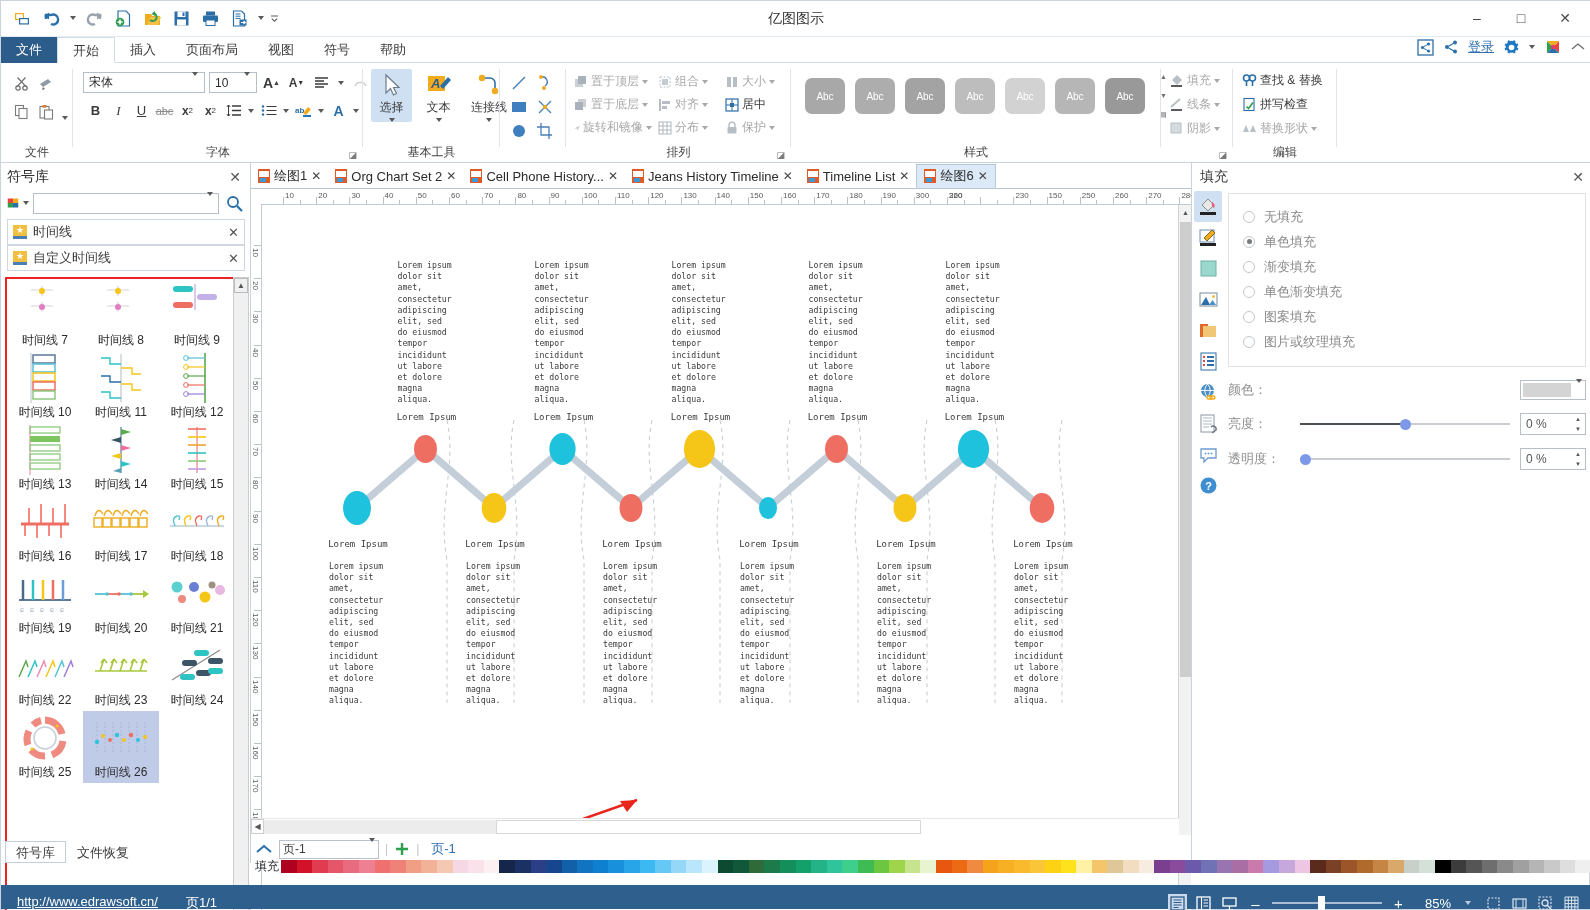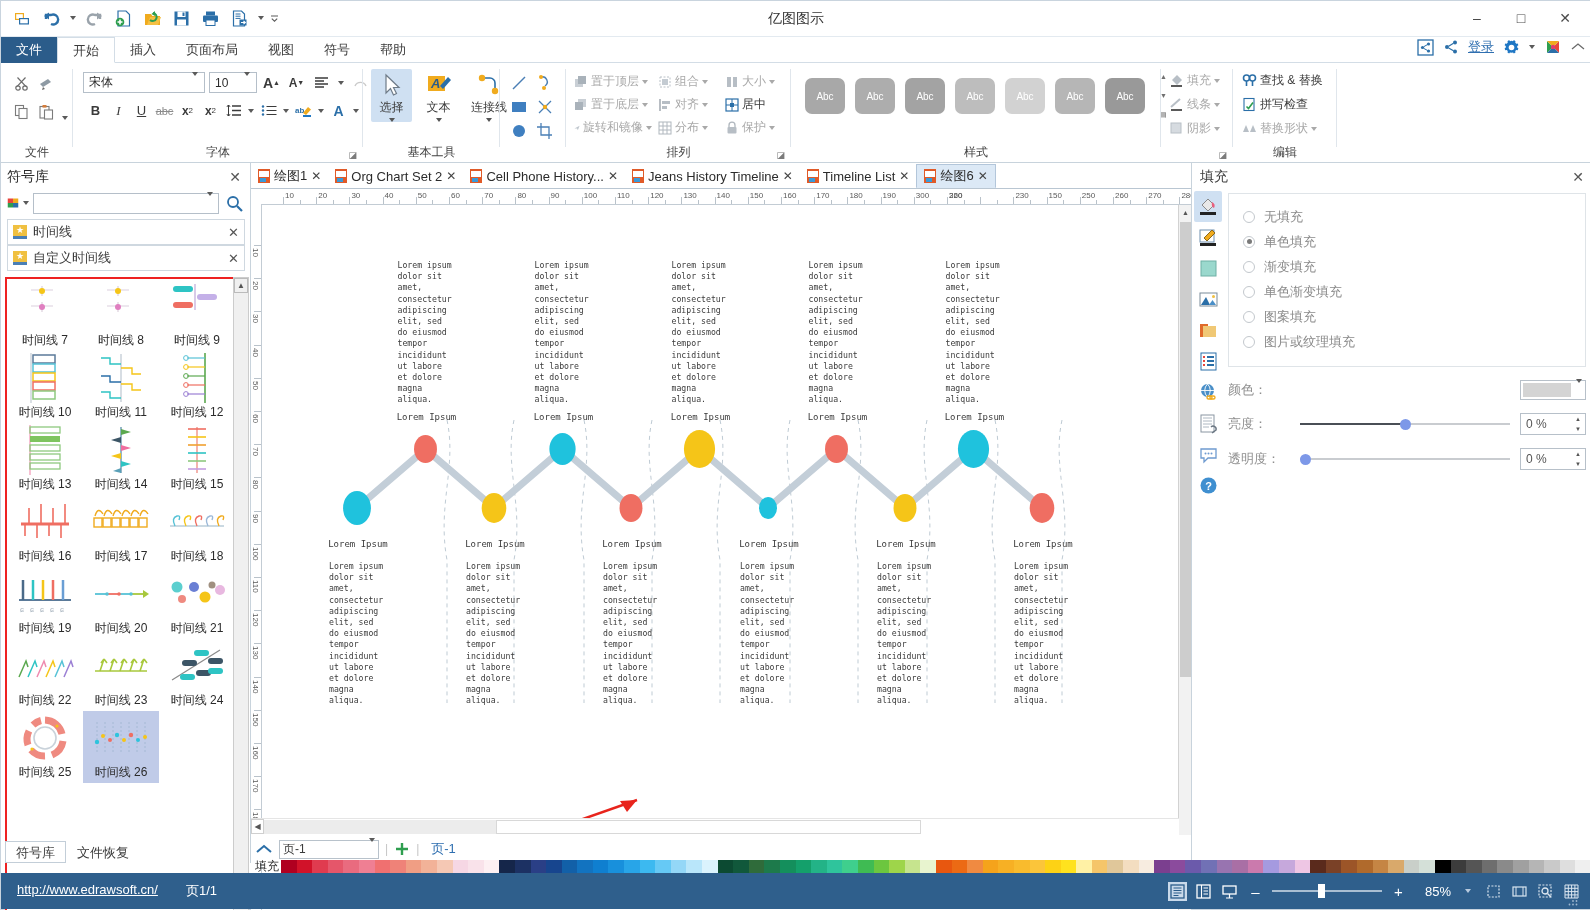--- a/index.html
+++ b/index.html
@@ -211,21 +211,21 @@
   .spin { margin-left:auto; display:flex; flex-direction:column; width:14px; height:20px;
           justify-content:space-around; align-items:center; }
   .spin i { font-size:6px; color:#555; line-height:5px; }
 
   
   .palettebar { position:absolute; left:250px; bottom:36px; width:1340px; height:14px; display:flex; align-items:center;}
   .pb-label { font-size:12px; color:#2b2b2b; width:30px; padding-left:4px; }
   .pb-colors { display:flex; height:13px; flex:1; }
   .pb-colors span { flex:1; height:13px; cursor:pointer; }
 
-  .statusbar { position:absolute; left:0; bottom:0; width:1590px; height:36px; background:#2f5f8c; color:#fff; }
+  .statusbar { position:absolute; left:0; bottom:0; width:1590px; height:24px; background:#2f5f8c; color:#fff; }
   .sb-link { position:absolute; left:16px; top:9px; font-size:13px; color:#ffffff; text-decoration:underline; cursor:pointer;}
   .sb-page { position:absolute; left:185px; top:9px; font-size:13px; }
   .sb-right { position:absolute; right:10px; top:0; height:36px; display:flex; align-items:center; gap:7px; }
   .sb-ic { width:19px;height:19px; display:flex; align-items:center; justify-content:center; cursor:pointer; }
   .sb-ic.sel { background:#c9d9ea; }
   .zsl { position:relative; width:110px; height:16px; }
   .zsl .track { position:absolute; left:0; top:7px; width:100%; height:2px; background:#a9bed2; }
   .zsl .knob { position:absolute; left:46px; top:1px; width:7px; height:14px; background:#fff; }
   .zpct { font-size:13px; width:36px; text-align:right; }
   .grip { position:absolute; right:3px; bottom:3px; width:10px; height:10px; }

